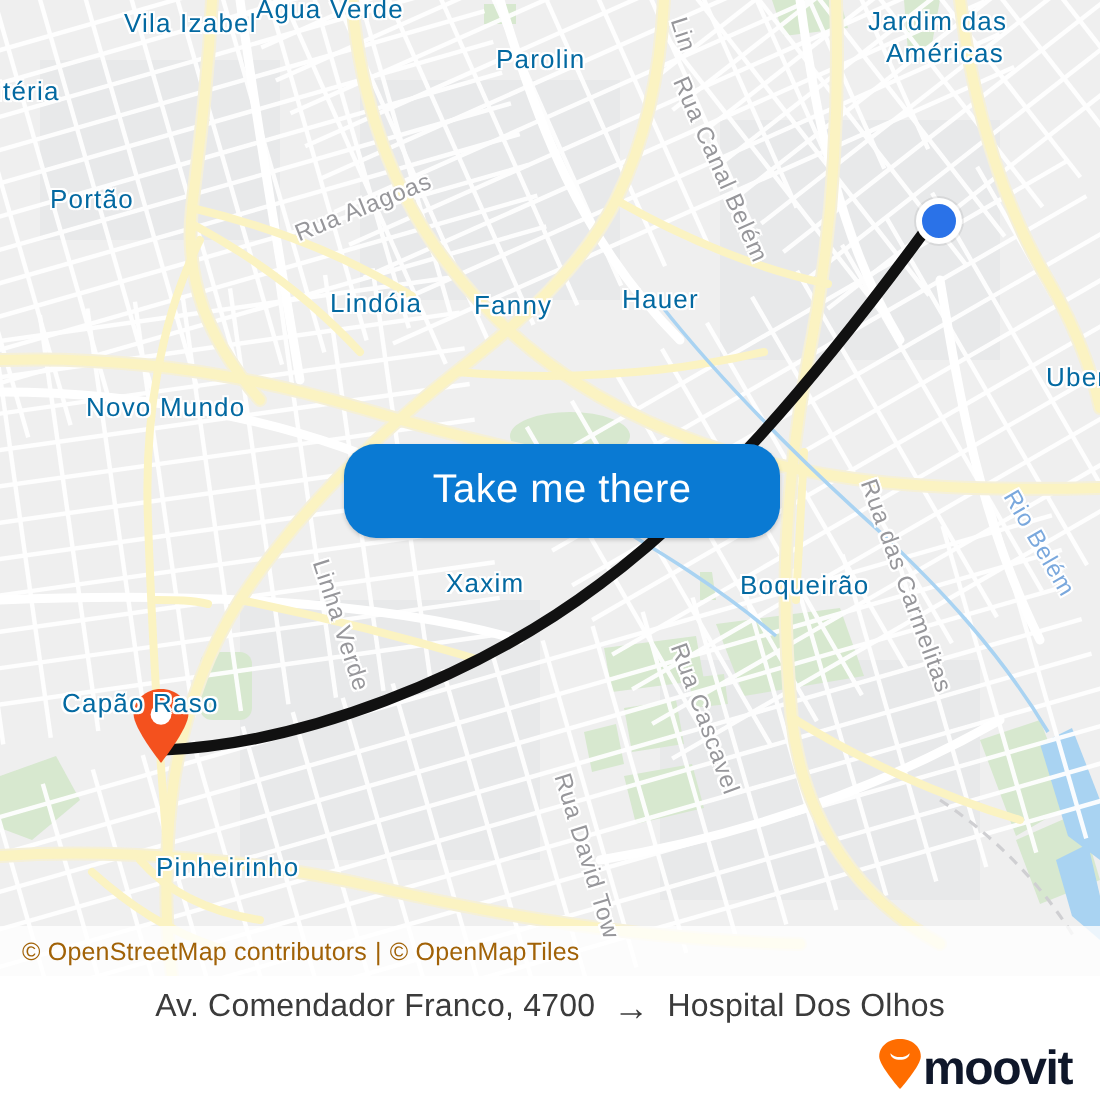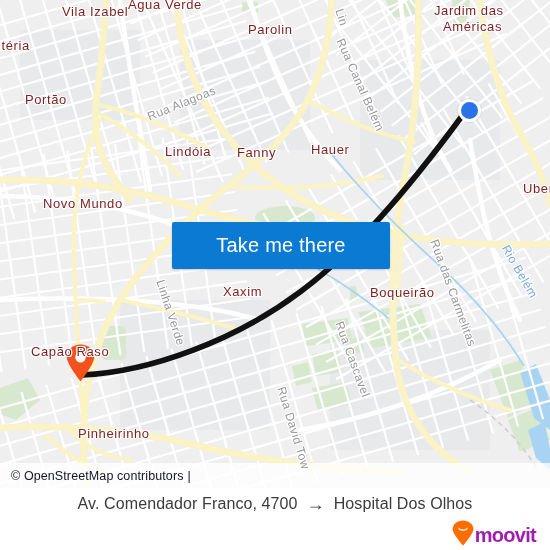--- a/index.html
+++ b/index.html
@@ -49,21 +49,21 @@
        0   -1px 0 rgba(255,255,255,.95),
        1px  1px 0 rgba(255,255,255,.95),
       -1px -1px 0 rgba(255,255,255,.95),
        1px -1px 0 rgba(255,255,255,.95),
       -1px  1px 0 rgba(255,255,255,.95);
     pointer-events: none;
     transform-origin: left center;
   }
   .map-label.neigh {
     font-size: 13px;
-    color: #7f1d1d;
+    color: #0369a1;
   }
   .map-label.street {
     font-size: 12px;
     color: #97979b;
     letter-spacing: 0.4px;
   }
   .map-label.water {
     color: #7aa8dd;
     font-size: 12px;
     letter-spacing: 0.4px;
@@ -92,21 +92,21 @@
 
   
   #take-me-there {
     position: absolute;
     left: 172px;
     top: 222px;
     width: 218px;
     height: 47px;
     background: #0a7ad3;
     border: none;
-    border-radius: 2px;
+    border-radius: 16px;
     color: #ffffff;
     font-family: "Liberation Sans", sans-serif;
     font-size: 20px;
     letter-spacing: .2px;
     cursor: pointer;
     padding: 0;
     box-shadow: 0 1px 2px rgba(0,0,0,.18);
   }
 
   
@@ -120,21 +120,21 @@
     display: flex;
     align-items: center;
     font-size: 12.5px;
     color: #3c3c3c;
     padding-left: 11px;
     box-sizing: border-box;
     letter-spacing: .1px;
   }
   #attribution .sep { padding: 0 4px; }
   #attribution a,
-  #attribution span { color: #0f172a; text-decoration: none; }
+  #attribution span { color: #a16207; text-decoration: none; }
 
   
   #footer {
     position: absolute;
     left: 0;
     top: 488px;
     width: 550px;
     height: 62px;
     background: #ffffff;
     display: flex;
@@ -158,23 +158,23 @@
     color: #3b3b3b;
     line-height: 1;
   }
   #moovit-logo {
     display: flex;
     align-items: center;
     margin-left: auto;
     padding-right: 2px;
   }
   #moovit-wordmark {
-    font-size: 20px;
+    font-size: 24px;
     font-weight: bold;
-    color: #a21caf;
+    color: #0f172a;
     letter-spacing: -0.7px;
     line-height: 1;
     margin-left: 1px;
   }
 </style>
 </head>
 <body>
 
 <div id="app">
 
@@ -449,20 +449,21 @@
                  C22.1 0.5 28.2 5.9 28.2 13.3 C28.2 20.2 14.5 37.5 14.5 37.5 Z" fill="#f4511e"></path>
         <circle cx="14.5" cy="13.2" r="5.2" fill="#ffffff"></circle>
       </svg>
     </div>
 
     <button id="take-me-there" style="background: rgb(10, 122, 211);">Take me there</button>
 
     <div id="attribution">
       <span>© OpenStreetMap contributors</span>
       <span class="sep">|</span>
+      <span>© OpenMapTiles</span>
     </div>
   <div class="map-label neigh" style="left: 62px; top: 4px;">Vila Izabel</div>
       <div class="map-label neigh" style="left: 128px; top: -3px;">Água Verde</div>
       <div class="map-label neigh" style="left: 248px; top: 22px;">Parolin</div>
       <div class="map-label neigh" style="left: 434px; top: 3px;">Jardim das</div>
       <div class="map-label neigh" style="left: 443px; top: 19px;">Américas</div>
       <div class="map-label neigh" style="left: -2px; top: 38px;">itéria</div>
       <div class="map-label neigh" style="left: 25px; top: 92px;">Portão</div>
       <div class="map-label neigh" style="left: 165px; top: 144px;">Lindóia</div>
       <div class="map-label neigh" style="left: 237px; top: 145px;">Fanny</div>

